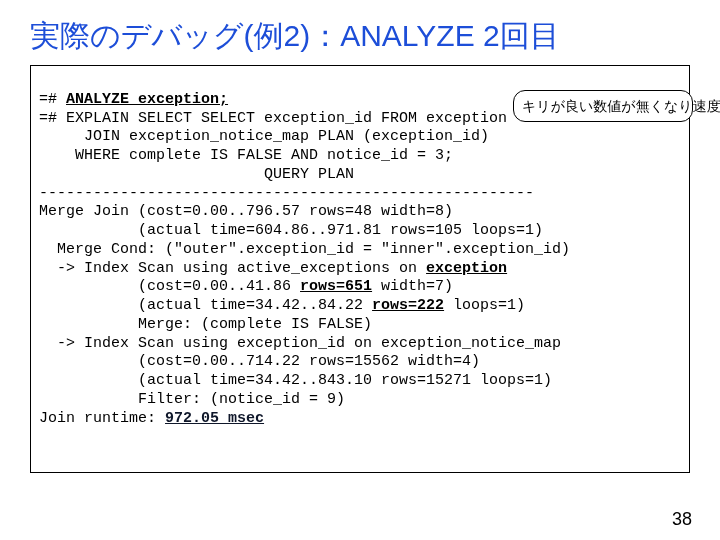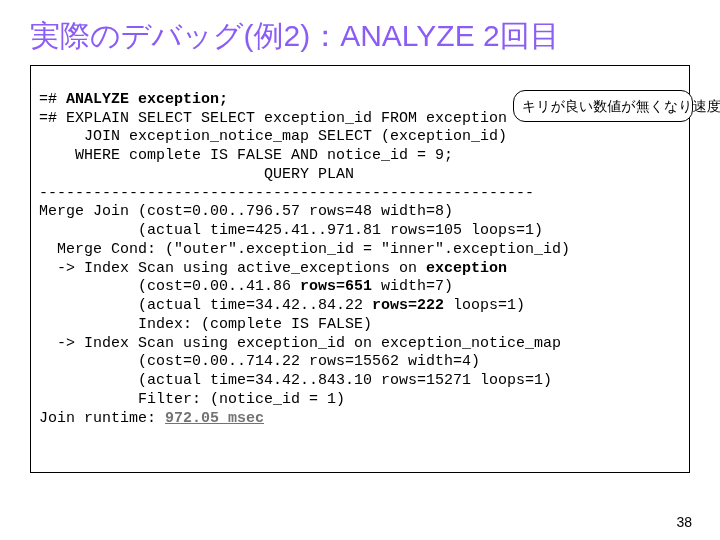--- a/index.html
+++ b/index.html
@@ -15,80 +15,80 @@
     width: 720px;
     height: 540px;
     padding: 12px 30px;
     box-sizing: border-box;
     position: relative;
   }
   .title {
     font-size: 30px;
     font-weight: 400;
     margin: 4px 0 8px 0;
-    color: #8b5cf6;
+    color: #1d4ed8;
     white-space: nowrap;
   }
   .code-box {
     border: 1.5px solid #000;
     padding: 6px 8px;
     font-family: "MS Gothic", "Courier New", monospace;
     font-size: 15px;
     line-height: 1.25;
     white-space: pre;
     color: #000;
     position: relative;
     overflow: visible;
   }
-  .code-box .bu { font-weight: bold; }
-  .code-box .red { color: #737373; font-weight: bold; text-decoration: underline; }
+  .code-box .bu { font-weight: bold; text-decoration: underline; }
+  .code-box .red { color: #0f172a; font-weight: bold; text-decoration: underline; }
   .callout {
     position: absolute;
     right: -4px;
     top: 24px;
     width: 180px;
     background: #fff;
     border: 1.5px solid #000;
     border-radius: 12px;
     padding: 6px 8px;
     font-family: sans-serif;
     font-size: 14px;
     line-height: 1.3;
     box-sizing: border-box;
   }
   .page-num {
     position: absolute;
     bottom: 10px;
     right: 28px;
-    font-size: 14px;
+    font-size: 18px;
     color: #000;
   }
 </style>
 </head>
 <body>
 
 <div class="slide">
   <div class="title">実際のデバッグ(例2)：ANALYZE 2回目</div>
 
   <div class="code-box">
 <span>=# </span><span class="bu">ANALYZE exception;</span>
 <span>=# EXPLAIN SELECT SELECT exception_id FROM exception</span>
-<span>     JOIN exception_notice_map SELECT (exception_id)</span>
-<span>    WHERE complete IS FALSE AND notice_id = 9;</span>
+<span>     JOIN exception_notice_map PLAN (exception_id)</span>
+<span>    WHERE complete IS FALSE AND notice_id = 3;</span>
 <span>                         QUERY PLAN</span>
 <span>-------------------------------------------------------</span>
 <span>Merge Join (cost=0.00..796.57 rows=48 width=8)</span>
-<span>           (actual time=425.41..971.81 rows=105 loops=1)</span>
+<span>           (actual time=604.86..971.81 rows=105 loops=1)</span>
 <span>  Merge Cond: ("outer".exception_id = "inner".exception_id)</span>
 <span>  -&gt; Index Scan using active_exceptions on </span><span class="bu">exception</span>
 <span>           (cost=0.00..41.86 </span><span class="bu">rows=651</span><span> width=7)</span>
 <span>           (actual time=34.42..84.22 </span><span class="bu">rows=222</span><span> loops=1)</span>
-<span>           Index: (complete IS FALSE)</span>
+<span>           Merge: (complete IS FALSE)</span>
 <span>  -&gt; Index Scan using exception_id on exception_notice_map</span>
 <span>           (cost=0.00..714.22 rows=15562 width=4)</span>
 <span>           (actual time=34.42..843.10 rows=15271 loops=1)</span>
-<span>           Filter: (notice_id = 1)</span>
+<span>           Filter: (notice_id = 9)</span>
 <span>Join runtime: </span><span class="red">972.05 msec</span>
     <div class="callout">キリが良い数値が無くなり速度が改善。ただし、見積の誤差が増加した理由は謎...</div>
   </div>
 
   <div class="page-num">38</div>
 </div>
 
 </body></html>

